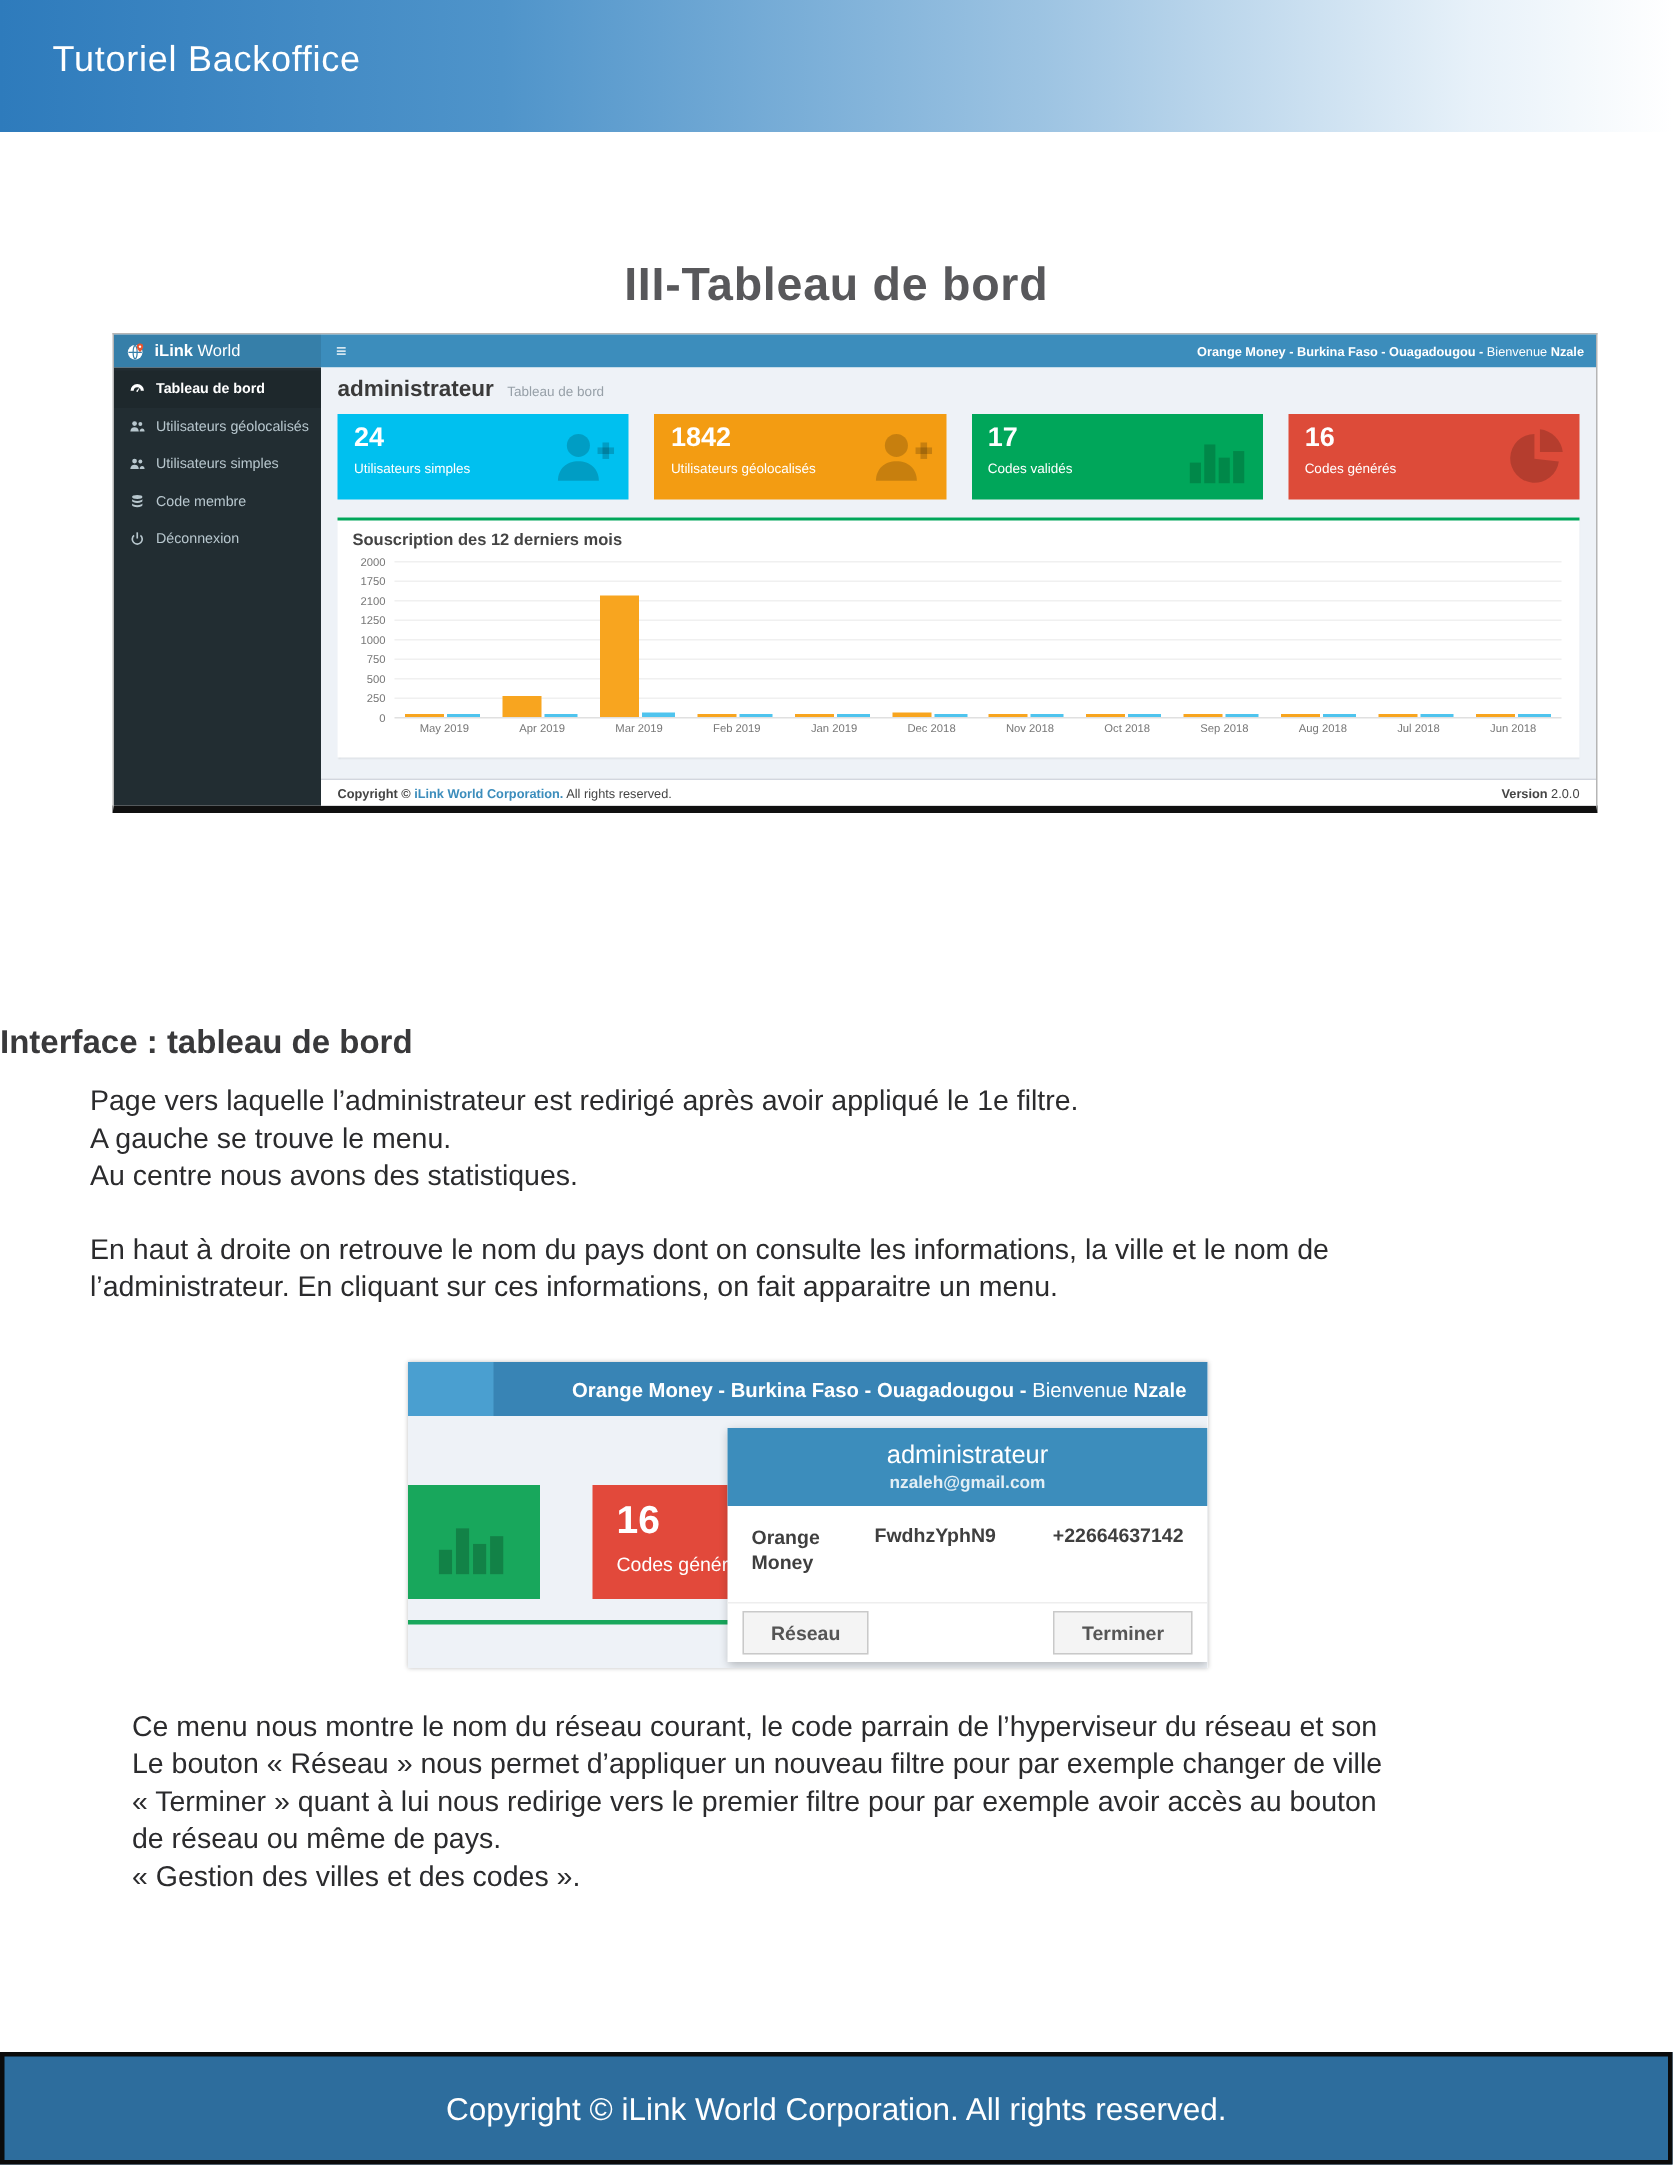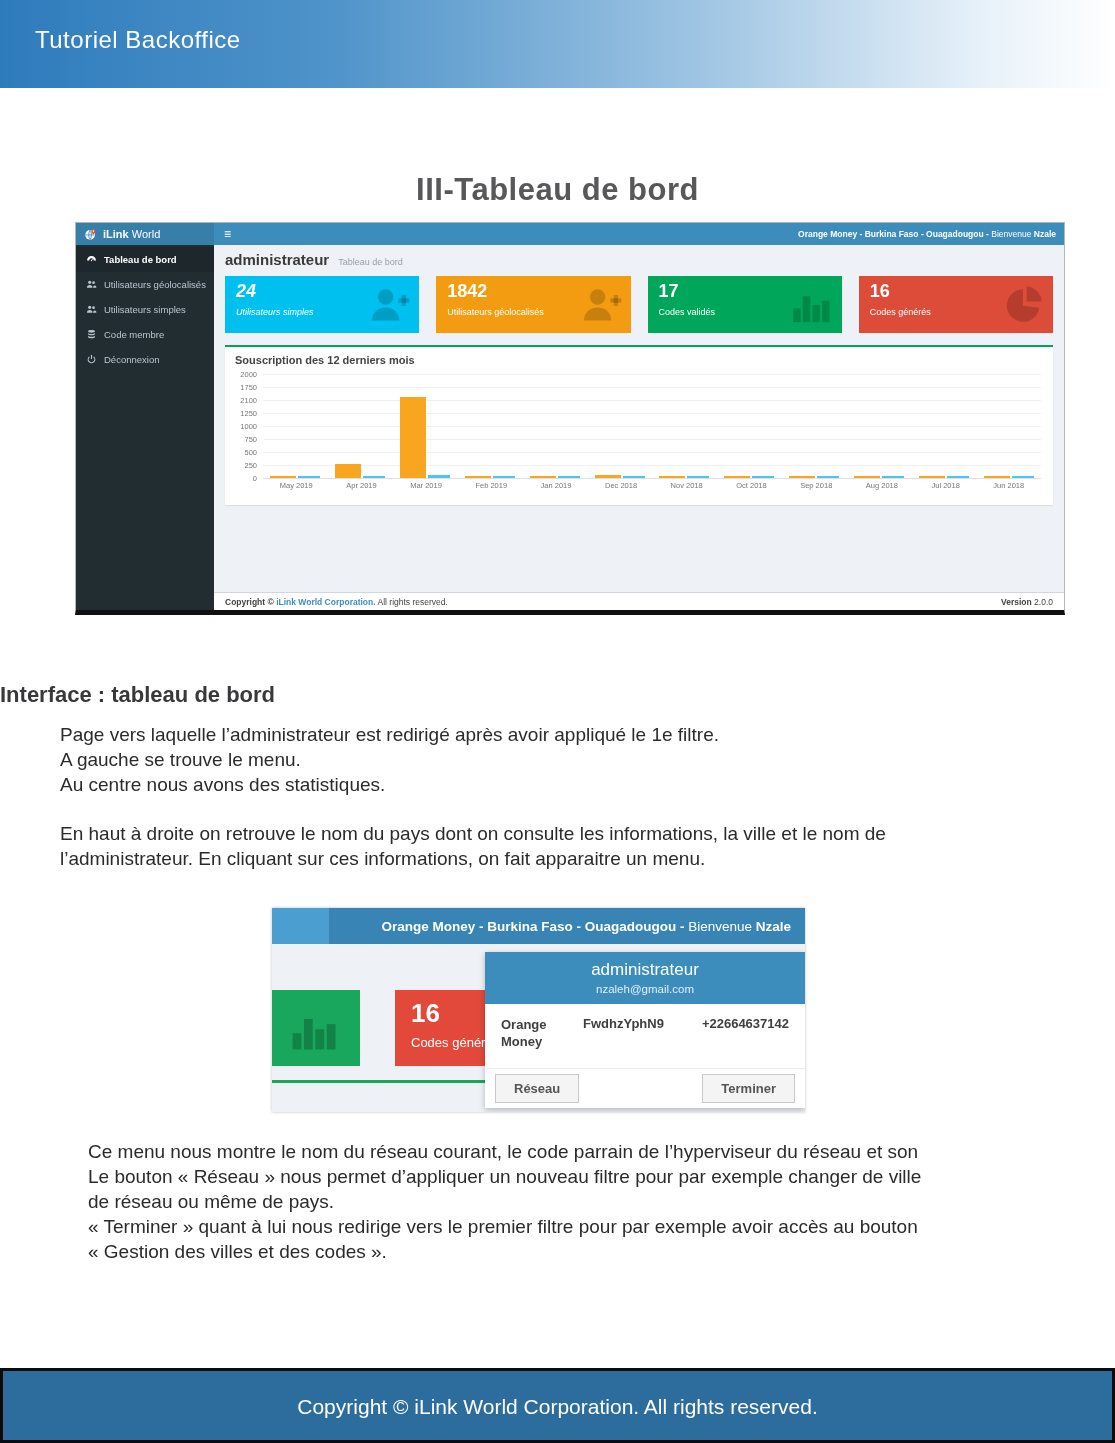--- a/index.html
+++ b/index.html
@@ -24,21 +24,21 @@
     font-size:31px; font-weight:bold; color:#58585b; letter-spacing:.5px; }
   .doc-caption{ position:absolute; top:682px; left:0; width:100%; text-align:left;
     font-size:22px; font-weight:bold; color:#39393b; }
   .para{ position:absolute; font-size:19px; color:#2b2b2d; line-height:25px; }
   .para1{ left:60px; top:722px; }
   .para2{ left:60px; top:821px; }
   .para3{ left:88px; top:1139px; }
 
   
   .shot1{
-    position:absolute; left:75px; top:222px; width:990px; height:393px;
+    position:absolute; left:75px; top:222px; width:990px; height:320px;
     border:1px solid #b5b5b5; border-bottom:5px solid #101010;
     display:flex; flex-direction:column; font-family:"Liberation Sans",sans-serif;
   }
   .s1-navbar{ height:22px; display:flex; flex:0 0 22px; }
   .s1-logo{ width:138px; background:#367fa9; color:#fff; display:flex; align-items:center;
     gap:6px; padding-left:8px; font-size:11px; }
   .s1-logo .brand-bold{ font-weight:bold; }
   .s1-topbar{ flex:1; background:#3c8dbc; color:#fff; display:flex; align-items:center;
     justify-content:space-between; padding:0 8px 0 10px; }
   .s1-burger{ font-size:12px; line-height:1; cursor:default; }
@@ -97,21 +97,21 @@
   .s2-red-card{ position:absolute; left:123px; top:46px; width:160px; height:76px;
     background:#e2493b; color:#fff; padding:8px 0 0 16px; z-index:1; }
   .s2-red-card .num{ font-size:26px; font-weight:bold; }
   .s2-red-card .lbl{ font-size:13px; margin-top:6px; white-space:nowrap; }
   .s2-green-line{ position:absolute; left:0; top:136px; width:335px; height:3px;
     background:#18a75c; z-index:0; }
   .s2-popup{ position:absolute; left:213px; top:8px; width:320px; height:156px;
     background:#fff; z-index:2; box-shadow:0 2px 6px rgba(0,0,0,.25); }
   .pp-head{ height:52px; background:#3c8dbc; color:#fff; text-align:center; padding-top:8px; }
   .pp-name{ font-size:17px; }
-  .pp-mail{ font-size:11.5px; font-weight:normal; color:rgba(255,255,255,.85); margin-top:3px; }
+  .pp-mail{ font-size:11.5px; font-weight:bold; color:rgba(255,255,255,.85); margin-top:3px; }
   .pp-body{ height:64px; display:flex; padding:12px 16px 0 16px; font-size:13px;
     font-weight:bold; color:#3f3f3f; }
   .pp-network{ width:82px; line-height:17px; }
   .pp-code{ width:118px; }
   .pp-phone{ flex:1; text-align:right; }
   .pp-foot{ height:40px; border-top:1px solid #eee; display:flex; align-items:center;
     justify-content:space-between; padding:0 10px; }
   .pp-btn{ background:#f4f4f4; border:1px solid #c9c9c9; color:#555; font-weight:bold;
     font-size:13px; padding:6px 18px; font-family:"Liberation Sans",sans-serif; cursor:pointer; }
 
@@ -199,21 +199,21 @@
           </span>
           <span>Déconnexion</span>
         </div>
       </div>
     <div class="s1-main">
       <div class="s1-heading">
         <span class="h-title">administrateur</span>
         <span class="h-sub">Tableau de bord</span>
       </div>
       <div class="stat-cards">
-          <div class="stat-card" style="background: rgb(0, 192, 239); font-style: italic;">
+          <div class="stat-card" style="background: rgb(0, 192, 239);">
             <div class="num">24</div>
             <div class="lbl">Utilisateurs simples</div>
             <span class="icon">
               <svg viewBox="0 0 20 16">
                 <circle cx="8" cy="4.8" r="3.5"></circle>
                 <path d="M1.8 15.5c0-3.6 2.7-5.9 6.2-5.9s6.2 2.3 6.2 5.9z"></path>
                 <rect x="13.8" y="5.4" width="5" height="2"></rect>
                 <rect x="15.3" y="3.9" width="2" height="5"></rect>
               </svg>
             </span>
@@ -399,18 +399,18 @@
         <button class="pp-btn">Réseau</button>
         <button class="pp-btn">Terminer</button>
       </div>
     </div>
   </div>
 </div>
 
 <div class="para para3">
     <div>Ce menu nous montre le nom du réseau courant, le code parrain de l’hyperviseur du réseau et son</div>
     <div>Le bouton « Réseau » nous permet d’appliquer un nouveau filtre pour par exemple changer de ville</div>
+    <div>« Terminer » quant à lui nous redirige vers le premier filtre pour par exemple avoir accès au bouton</div>
     <div>de réseau ou même de pays.</div>
-    <div>« Terminer » quant à lui nous redirige vers le premier filtre pour par exemple avoir accès au bouton</div>
     <div> « Gestion des villes et des codes ».</div>
   </div>
 
 <div class="bottom-band">Copyright © iLink World Corporation. All rights reserved.</div>
 
 </body></html>

